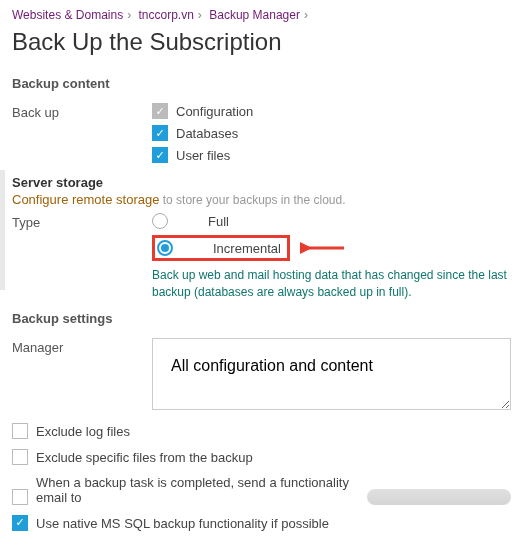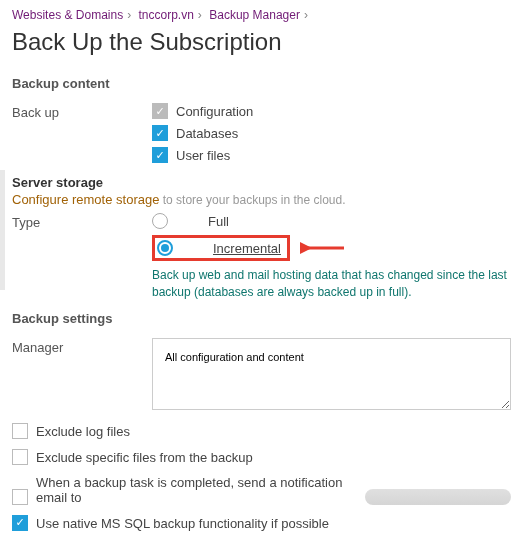--- a/index.html
+++ b/index.html
@@ -20,21 +20,21 @@
 .chk-box.checked::after, .chk-box.checked-grey::after { content: "✓"; font-size: 11px; line-height: 1; }
 .storage-title { color: #333; margin-bottom: 2px; font-weight: bold; }
 .link { color: #a16207; cursor: pointer; }
 .hint { color: #999; font-size: 12px; margin-top: 28px; }
 .radio-row { display: flex; align-items: flex-end; margin-bottom: 6px; gap: 32px; }
 .radio { width: 16px; height: 16px; border: 1px solid #aaa; border-radius: 50%; margin-right: 8px; display: inline-flex; align-items: center; justify-content: center; background: #fff; flex-shrink: 0; }
 .radio.selected { border: 2px solid #1f9eda; width: 16px; height: 16px; }
 .radio.selected::after { content: ""; width: 8px; height: 8px; background: #1f9eda; border-radius: 50%; }
 .highlight { border: 3px solid #e63b2e; padding: 2px 6px 2px 2px; display: inline-flex; align-items: center; }
 .desc { color: #0f766e; font-size: 12px; margin-top: 6px; line-height: 1.4; }
-textarea { width: 100%; height: 72px; border: 1px solid #ccc; padding: 12px; font-family: inherit; font-size: 11px; resize: both; }
+textarea { width: 100%; height: 72px; border: 1px solid #ccc; padding: 18px; font-family: inherit; font-size: 16px; resize: both; }
 .single-chk { display: flex; align-items: flex-end; margin: 10px 0; font-size: 13px; }
 .email-blank { display: inline-block; height: 16px; width: 160px; background: linear-gradient(#e0e0e0,#d5d5d5); border-radius: 8px; margin-left: 6px; }
 .arrow { position: relative; display: inline-block; }
 .arrow svg { display: block; }
 .left-strip { position: absolute; left: 0; top: 170px; width: 5px; height: 120px; background: #e8e8e8; }
 </style>
 </head>
 <body>
 
 <div class="left-strip"></div>
@@ -76,21 +76,21 @@
 
 <div class="row">
   <div class="label">Type</div>
   <div class="field">
     <div class="radio-row">
       <span class="radio"></span>
       <span>Full</span>
     </div>
     <div style="display:flex;align-items:center;gap:10px;">
       <span class="highlight">
-        <span class="radio-row" style="margin:0;text-decoration:underline;">
+        <span class="radio-row" style="margin:0;">
           <span class="radio selected"></span>
           <span>Incremental</span>
         </span>
       </span>
       <span class="arrow">
         <svg width="46" height="18">
             <defs>
               <marker id="ah1" markerWidth="8" markerHeight="8" refX="2" refY="3" orient="auto">
                 <path d="M6,0 L0,3 L6,6 Z" fill="#e63b2e"></path>
               </marker>
@@ -117,20 +117,20 @@
   <span>Exclude log files</span>
 </div>
 
 <div class="single-chk">
   <span class="chk-box"></span>
   <span>Exclude specific files from the backup</span>
 </div>
 
 <div class="single-chk">
   <span class="chk-box"></span>
-  <span>When a backup task is completed, send a notification email to</span>
+  <span>When a backup task is completed, send a functionality email to</span>
   <span class="email-blank"></span>
 </div>
 
 <div class="single-chk">
   <span class="chk-box checked"></span>
   <span>Use native MS SQL backup functionality if possible</span>
 </div>
 
 </body></html>

